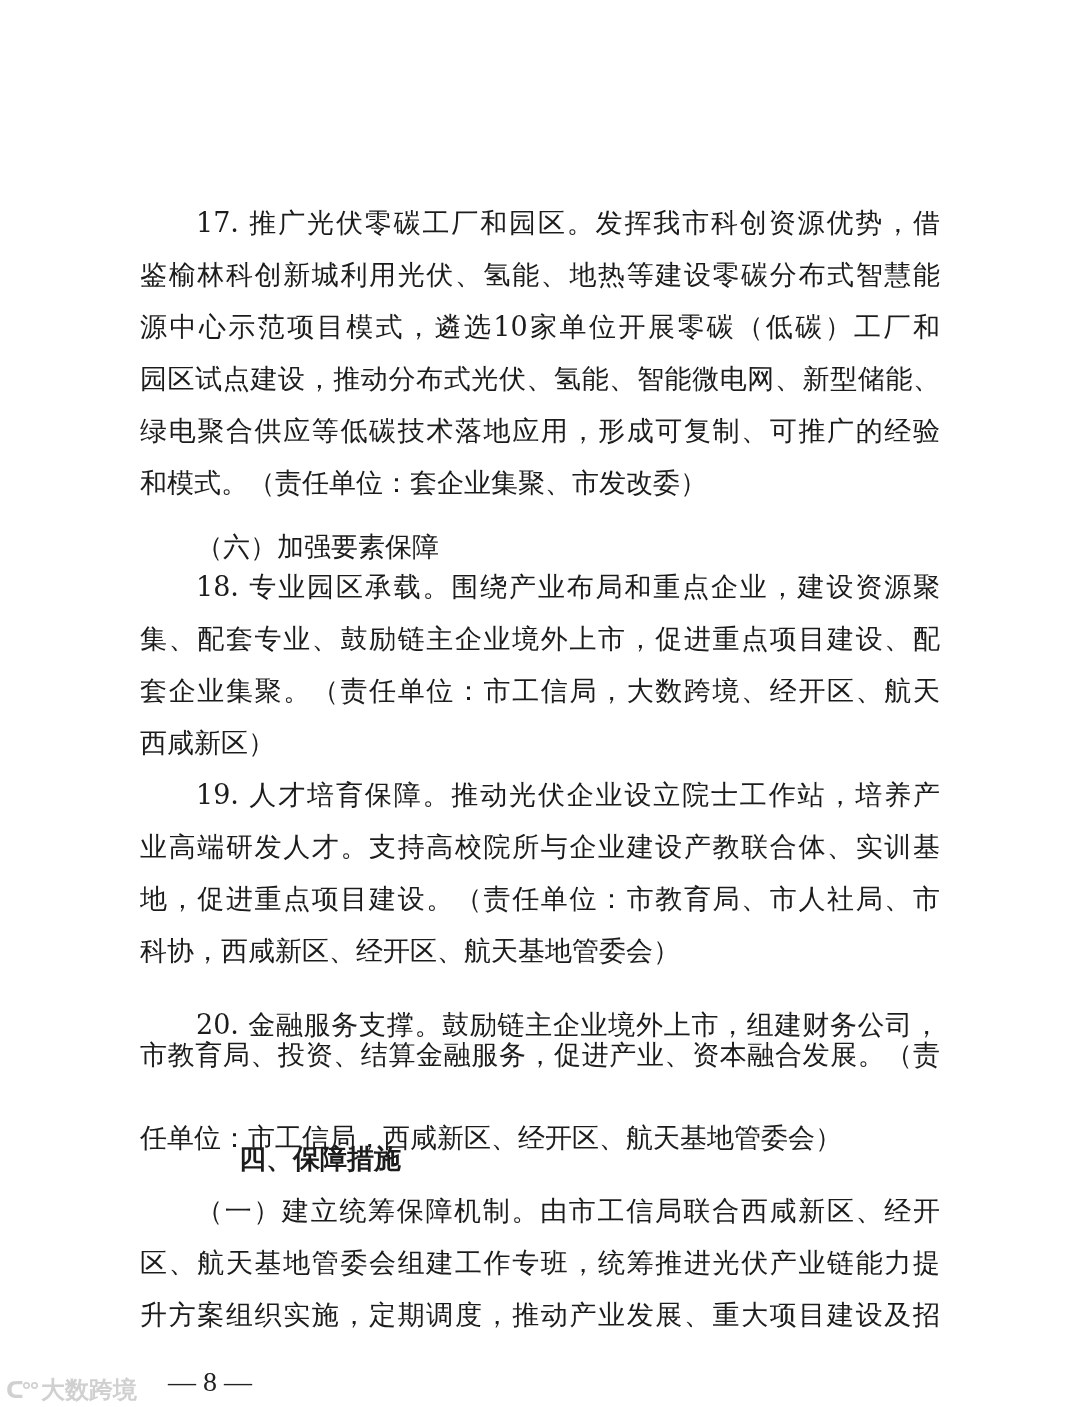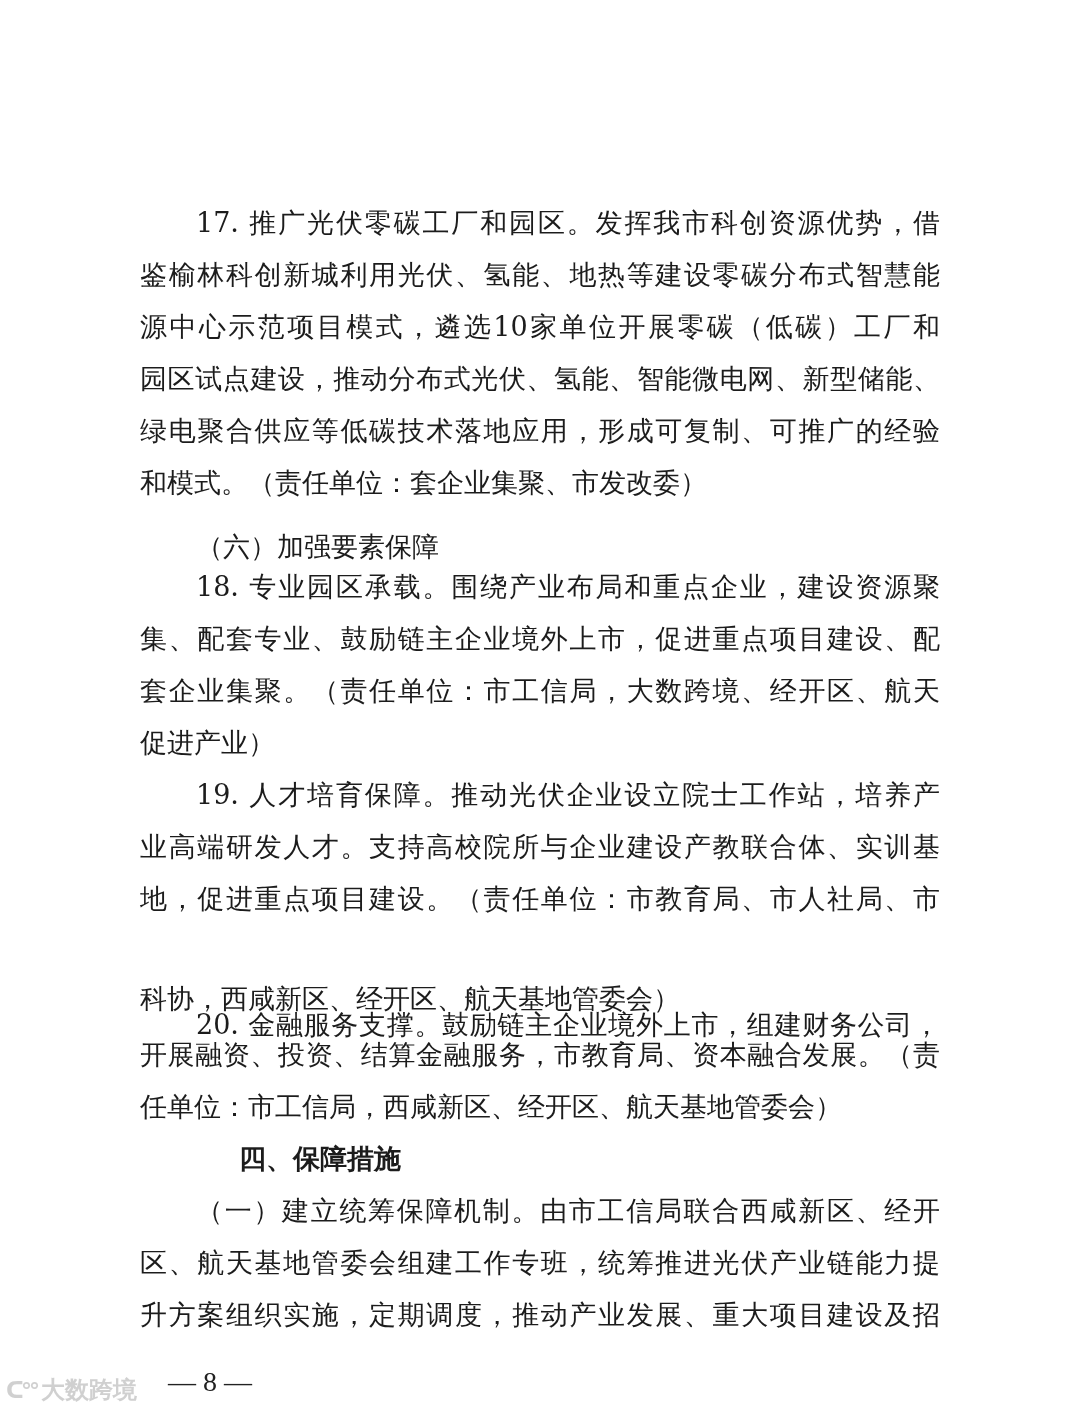--- a/index.html
+++ b/index.html
@@ -28,28 +28,28 @@
       <div class="line indent" style="top: 197px;">17. 推广光伏零碳工厂和园区。发挥我市科创资源优势，借</div>
       <div class="line" style="top: 249px;">鉴榆林科创新城利用光伏、氢能、地热等建设零碳分布式智慧能</div>
       <div class="line" style="top: 301px;">源中心示范项目模式，遴选10家单位开展零碳（低碳）工厂和</div>
       <div class="line" style="top: 353px;">园区试点建设，推动分布式光伏、氢能、智能微电网、新型储能、</div>
       <div class="line" style="top: 405px;">绿电聚合供应等低碳技术落地应用，形成可复制、可推广的经验</div>
       <div class="line last" style="top: 457px;">和模式。（责任单位：套企业集聚、市发改委）</div>
       <div class="line indent last" style="top: 521px;">（六）加强要素保障</div>
       <div class="line indent" style="top: 561px;">18. 专业园区承载。围绕产业布局和重点企业，建设资源聚</div>
       <div class="line" style="top: 613px;">集、配套专业、鼓励链主企业境外上市，促进重点项目建设、配</div>
       <div class="line" style="top: 665px;">套企业集聚。（责任单位：市工信局，大数跨境、经开区、航天</div>
-      <div class="line last" style="top: 717px;">促进产业）</div>
+      <div class="line last" style="top: 717px;">西咸新区）</div>
       <div class="line indent" style="top: 769px;">19. 人才培育保障。推动光伏企业设立院士工作站，培养产</div>
       <div class="line" style="top: 821px;">业高端研发人才。支持高校院所与企业建设产教联合体、实训基</div>
       <div class="line" style="top: 873px;">地，促进重点项目建设。（责任单位：市教育局、市人社局、市</div>
-      <div class="line last" style="top: 973px;">科协，西咸新区、经开区、航天基地管委会）</div>
+      <div class="line last" style="top: 925px;">科协，西咸新区、经开区、航天基地管委会）</div>
       <div class="line indent" style="top: 999px;">20. 金融服务支撑。鼓励链主企业境外上市，组建财务公司，</div>
-      <div class="line" style="top: 1029px;">开展融资、投资、结算金融服务，市教育局、资本融合发展。（责</div>
-      <div class="line last" style="top: 1081px;">任单位：市工信局，西咸新区、经开区、航天基地管委会）</div>
+      <div class="line" style="top: 1029px;">市教育局、投资、结算金融服务，促进产业、资本融合发展。（责</div>
+      <div class="line last" style="top: 1112px;">任单位：市工信局，西咸新区、经开区、航天基地管委会）</div>
       <div class="line indent last heading-bold" style="top: 1133px; margin-left: 43px;">四、保障措施</div>
       <div class="line indent" style="top: 1185px;">（一）建立统筹保障机制。由市工信局联合西咸新区、经开</div>
       <div class="line" style="top: 1237px;">区、航天基地管委会组建工作专班，统筹推进光伏产业链能力提</div>
       <div class="line" style="top: 1289px;">升方案组织实施，定期调度，推动产业发展、重大项目建设及招</div>
     </div>
 
   <div class="footer">
     <div class="watermark">
       <span class="logo">ᑕ°°</span>
       <span>大数跨境</span>

